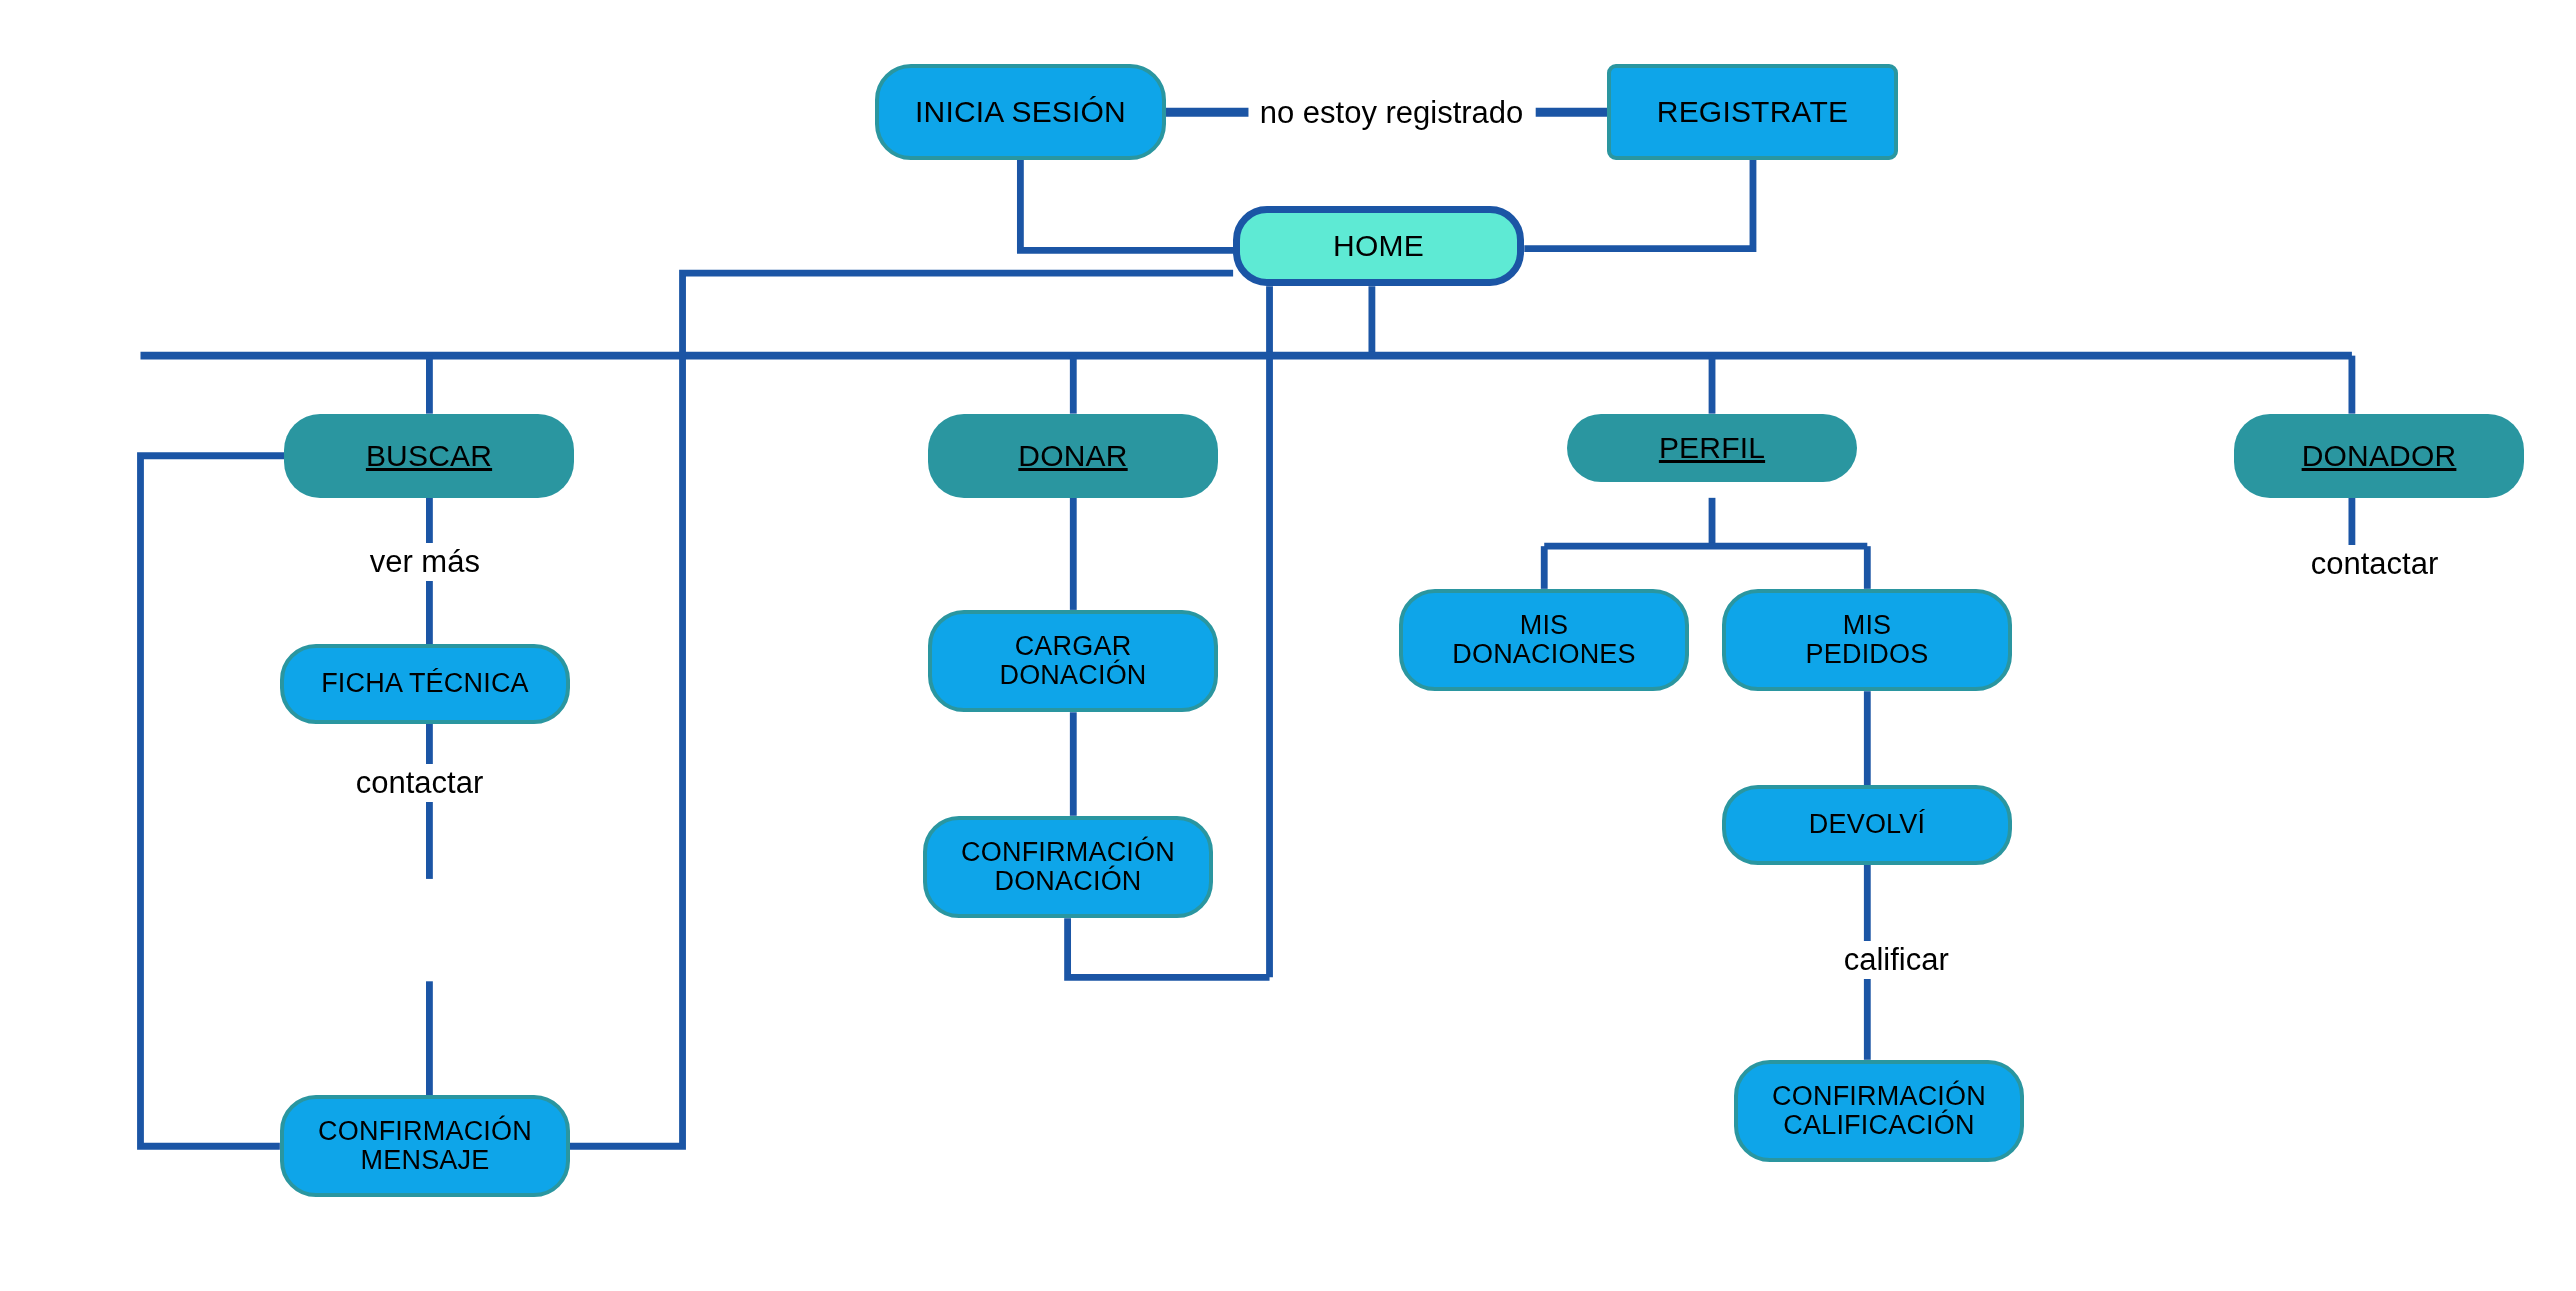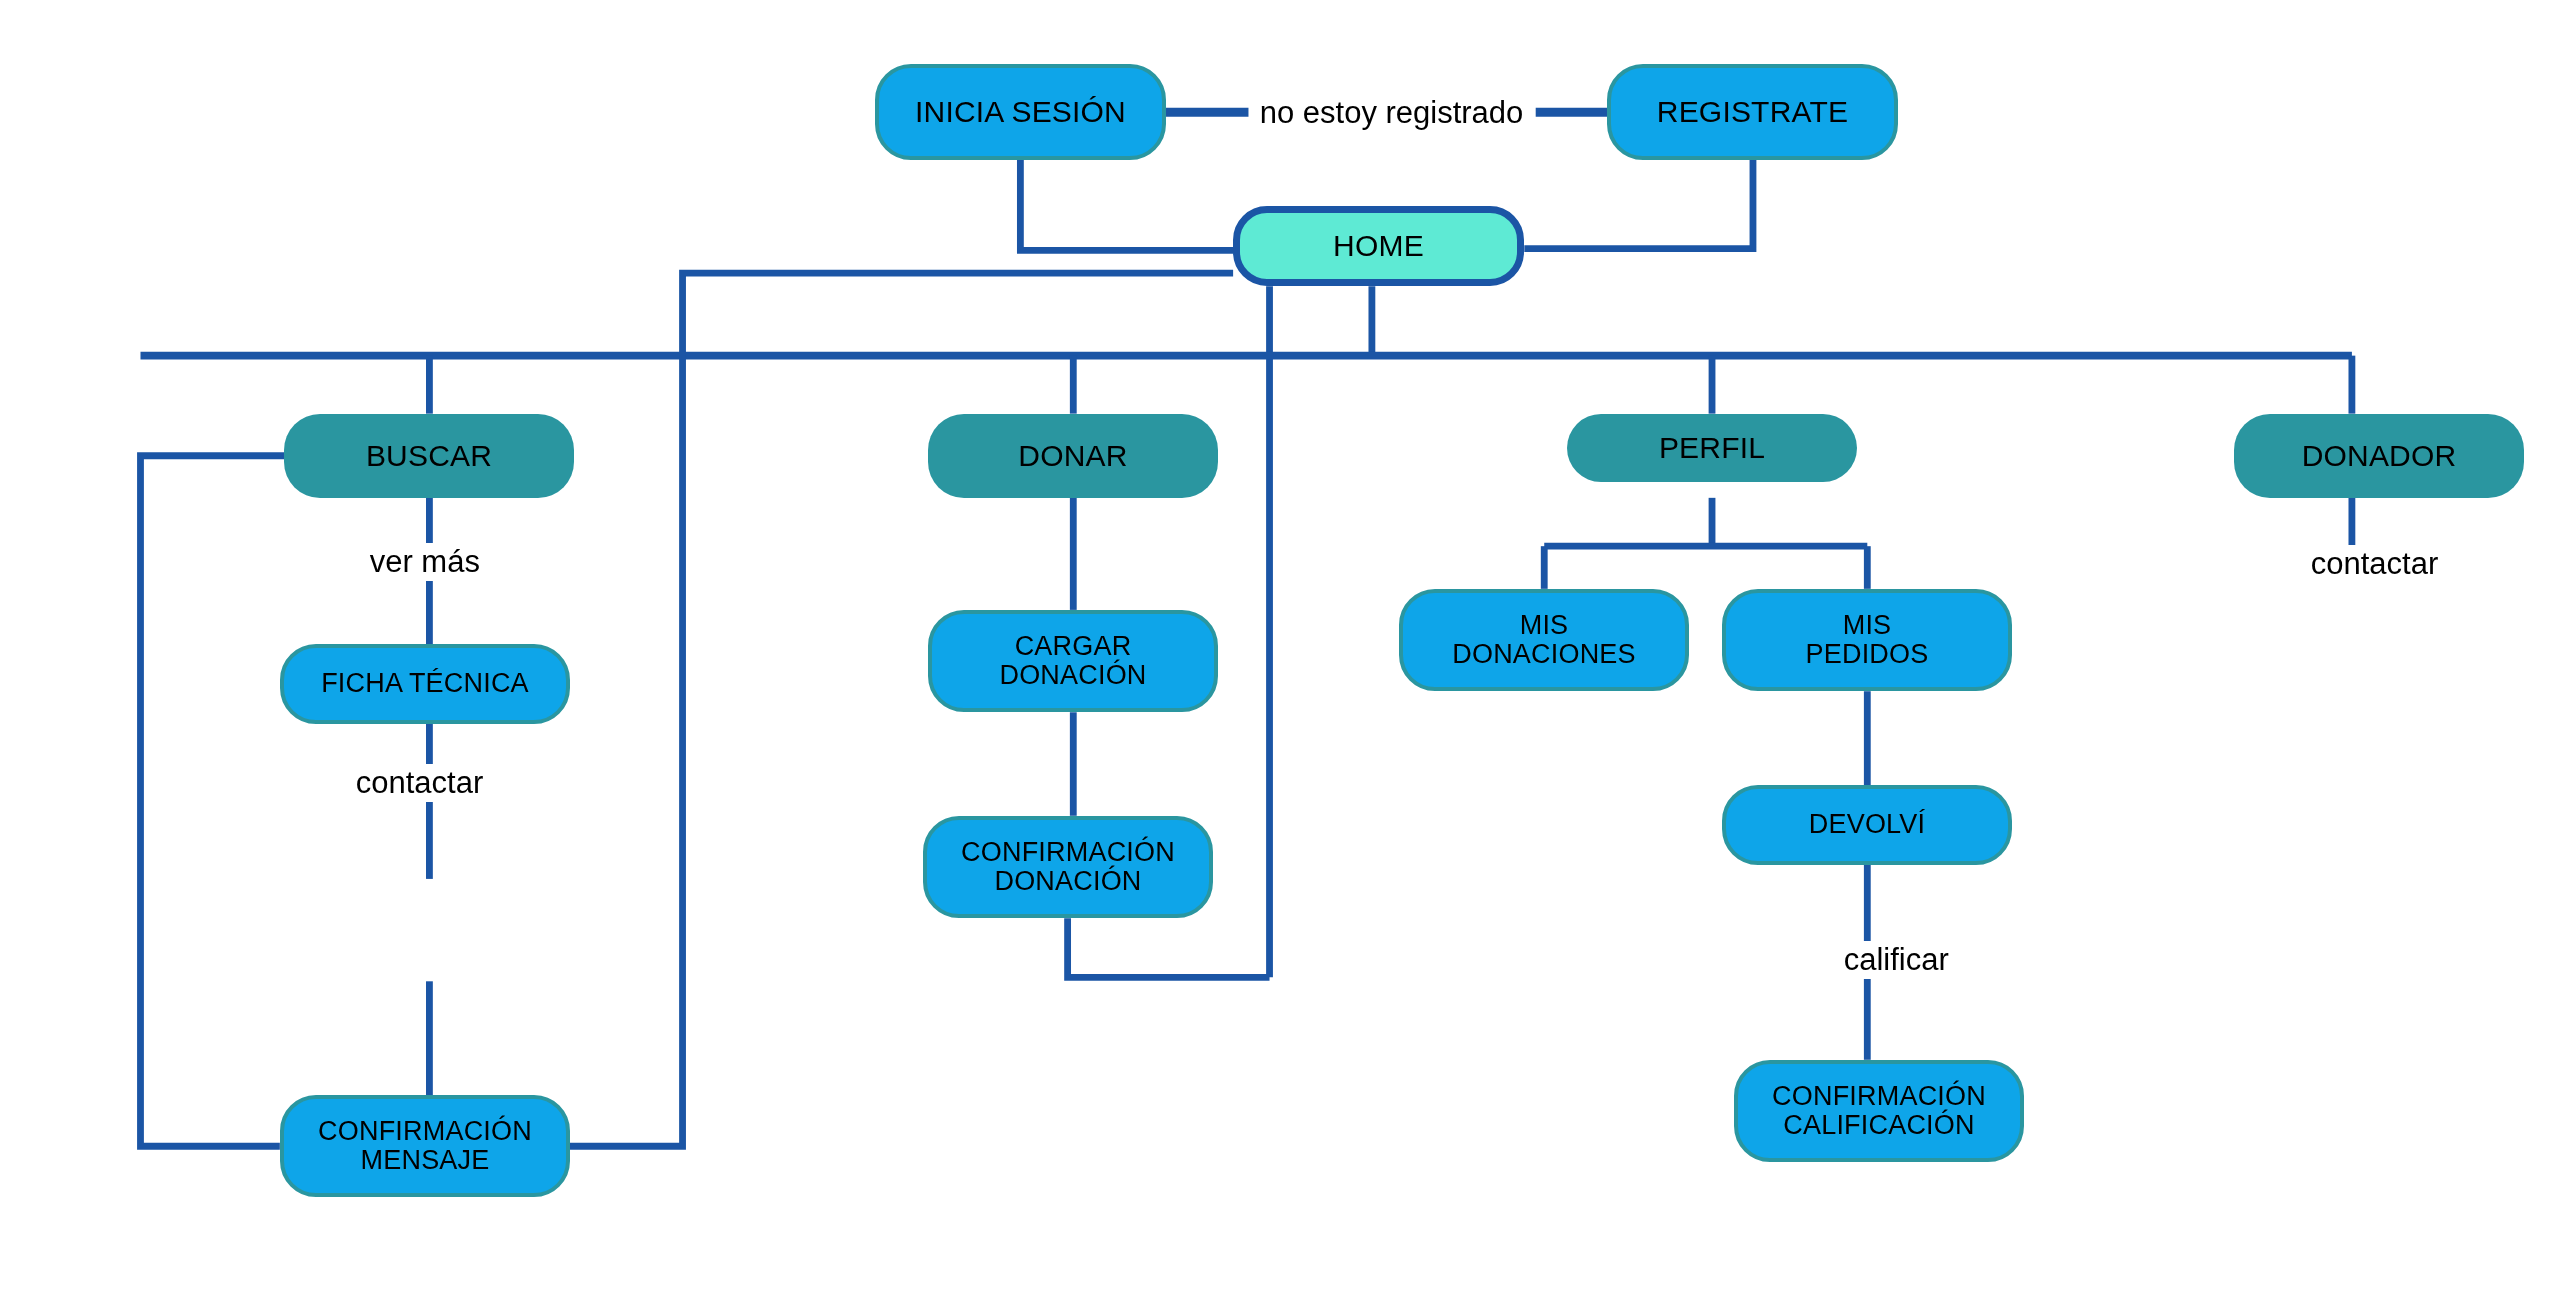--- a/index.html
+++ b/index.html
@@ -40,20 +40,21 @@
   }
   .node.outline {
     background: #0ea5e9;
     border: 4px solid #2A96A0;
     border-radius: 36px;
   }
   .node.filled {
     background: #2A96A0;
     border: 0;
     border-radius: 36px;
+    text-decoration: underline;
   }
   .node.root {
     background: #5eead4;
     border: 7.4px solid #1B55A5;
     border-radius: 34px;
   }
   .edge-label {
     position: absolute;
     color: #000000;
     font-size: 31px;
@@ -113,21 +114,21 @@
       <path d="M3283,1215 V1380" stroke-width="12"></path>
       <path d="M3283,1520 V1655" stroke-width="12"></path>
       <path d="M3283,1702 V1863" stroke-width="12"></path>
 
       <path d="M4135,875 V958" stroke-width="12"></path>
     </g>
   </svg>
 
   <div class="node outline" style="left:875px; top:64px; width:291px; height:96px; font-size:30px;">INICIA SESIÓN</div>
 
-  <div class="node outline" style="left:1607px; top:64px; width:291px; height:96px; font-size:30px;">REGISTRATE</div>
+  <div class="node outline" style="left:1607px; top:64px; width:291px; height:96px; font-size:30px;border-radius:9px;">REGISTRATE</div>
 
   <div class="node root" style="left:1233px; top:206px; width:291px; height:80px; font-size:30px;">HOME</div>
 
   <div class="node filled" style="left:284px; top:414px; width:290px; height:84px; font-size:30px;">BUSCAR</div>
 
   <div class="node filled" style="left:928px; top:414px; width:290px; height:84px; font-size:30px;">DONAR</div>
 
   <div class="node filled" style="left:1567px; top:414px; width:290px; height:68px; font-size:30px;">PERFIL</div>
 
   <div class="node filled" style="left:2234px; top:414px; width:290px; height:84px; font-size:30px;">DONADOR</div>

